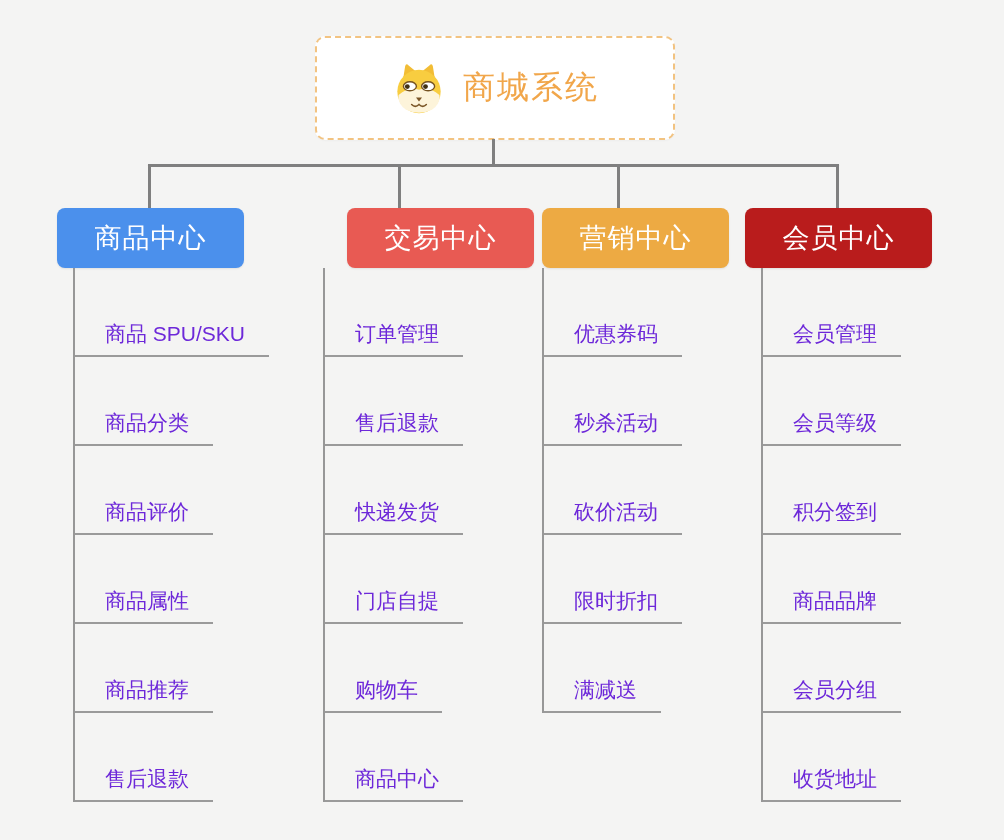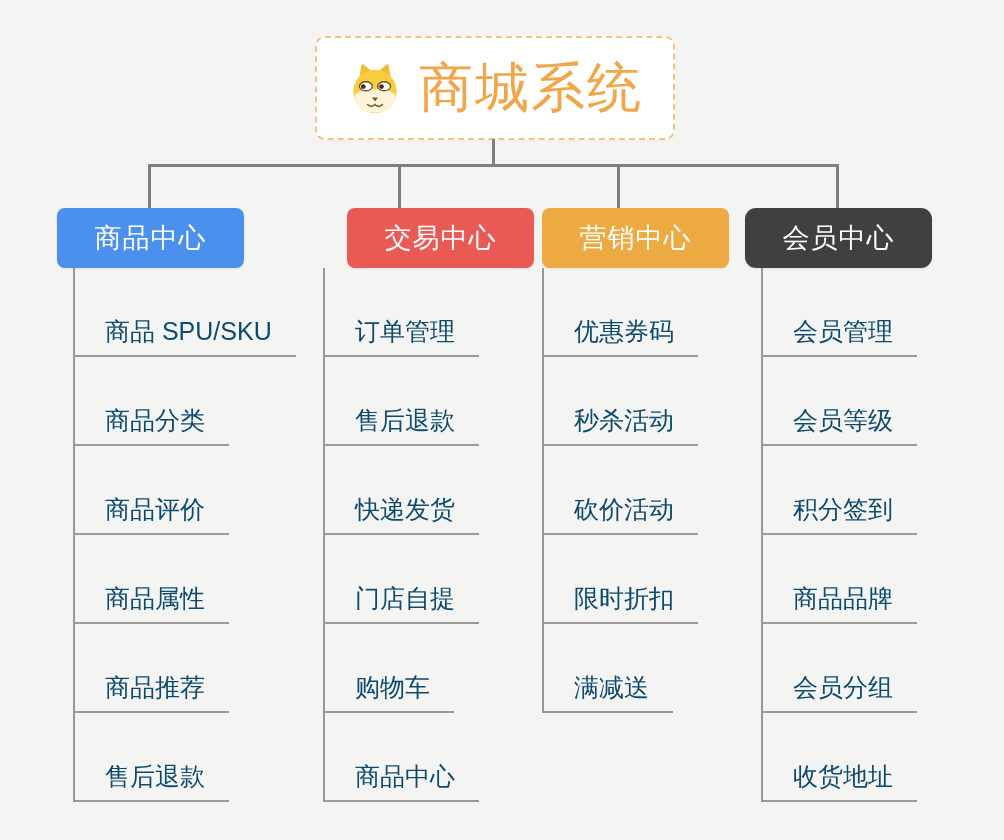--- a/index.html
+++ b/index.html
@@ -14,21 +14,21 @@
   
   .root-node {
     position:absolute; left:315px; top:36px; width:360px; height:104px;
     background:#ffffff;
     border:2px dashed #f2c381;
     border-radius:10px;
     display:flex; align-items:center; justify-content:center; gap:16px;
     box-shadow:0 1px 2px rgba(0,0,0,0.03);
   }
   .root-title {
-    font-size:54px; letter-spacing:2px; font-weight:400;
+    font-size:32px; letter-spacing:2px; font-weight:400;
   }
   .dog-icon { width:56px; height:52px; display:block; }
 
   
   .conn { position:absolute; background:#7f7f7f; }
   .conn.stem  { left:492px; top:139px; width:3px; height:26px; }
   .conn.hbar  { left:148px; top:164px; width:691px; height:3px; border-radius:2px; }
   .conn.drop  { top:164px; width:3px; height:44px; }
   .conn.drop.d1 { left:148px; }
   .conn.drop.d2 { left:398px; }
@@ -48,21 +48,21 @@
     color:#ffffff; font-size:27px; letter-spacing:1px;
     box-shadow:0 1px 2px rgba(0,0,0,0.08);
   }
   .children {
     margin-left:16px;
     border-left:2px solid #979797;
   }
   .child-row { height:89px; display:flex; align-items:flex-end; }
   .child-label {
     display:inline-block;
-    font-size:25px; color:#0c4a6e; white-space:nowrap;
+    font-size:21px; color:#6d28d9; white-space:nowrap;
     padding:0 24px 7px 30px;
     border-bottom:2px solid #9a9a9a;
     margin-top:17px;
   }
 </style>
 </head>
 <body>
 
 <div class="canvas">
 
@@ -158,21 +158,21 @@
       <div class="child-row">
           <span class="child-label">限时折扣</span>
         </div>
       <div class="child-row">
           <span class="child-label">满减送</span>
         </div>
     </div>
   </div>
 
   <div class="branch b4">
-    <div class="branch-header" style="background-color: #404040; border-radius: 11px;">
+    <div class="branch-header" style="background-color: #b91c1c;">
       <span>会员中心</span>
     </div>
     <div class="children">
       <div class="child-row">
           <span class="child-label">会员管理</span>
         </div>
       <div class="child-row">
           <span class="child-label">会员等级</span>
         </div>
       <div class="child-row">

